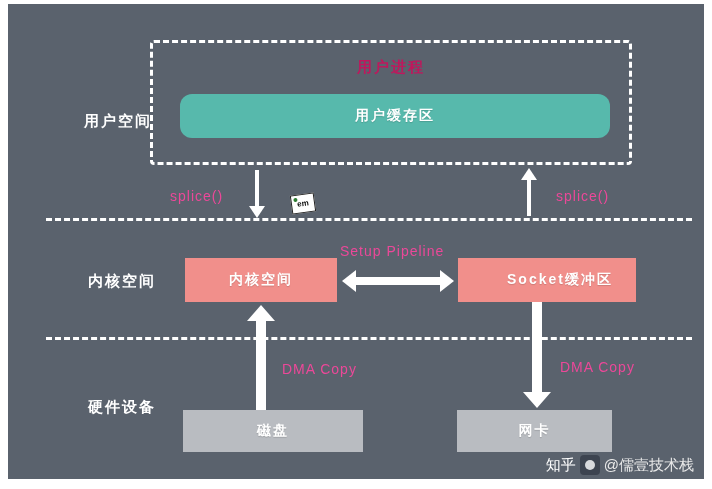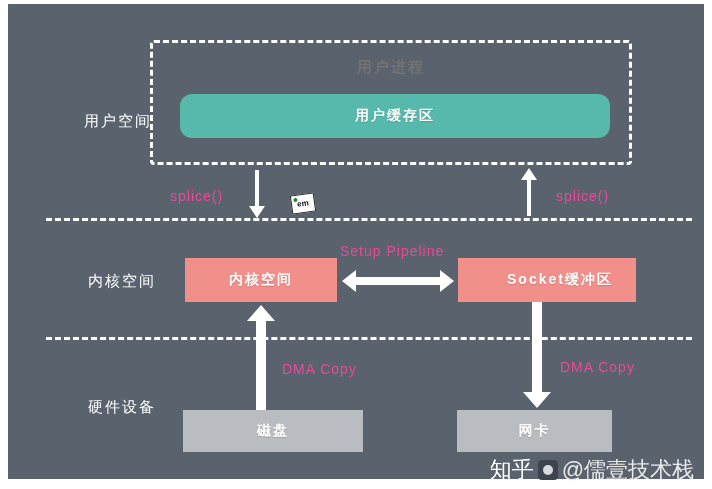--- a/index.html
+++ b/index.html
@@ -3,30 +3,30 @@
 <meta charset="utf-8">
 <style>
   html,body { margin:0; padding:0; background:#fff; }
   .canvas {
     position:relative; width:712px; height:489px; background:#ffffff;
     font-family:"Liberation Sans","DejaVu Sans",sans-serif; overflow:hidden;
   }
   .bg { position:absolute; left:8px; top:4px; right:8px; bottom:10px; background:#5a626d; }
 
   .sec-label {
-    position:absolute; color:#fff; font-weight:normal; font-size:15px; letter-spacing:2px;
+    position:absolute; color:#fff; font-weight:bold; font-size:15px; letter-spacing:2px;
   }
 
   .dashed-box {
     position:absolute; left:150px; top:40px; width:482px; height:125px;
     border:3px dashed #fff; border-radius:4px; box-sizing:border-box;
   }
   .process-title {
     position:absolute; left:150px; top:58px; width:482px; text-align:center;
-    color:#737373; font-weight:bold; font-size:15px; letter-spacing:2px;
+    color:#be185d; font-weight:bold; font-size:15px; letter-spacing:2px;
   }
 
   .node {
     position:absolute; display:flex; align-items:center; justify-content:center;
     color:#fff; font-weight:bold; font-size:14px; letter-spacing:2px;
     text-shadow:0 1px 1px rgba(0,0,0,0.15);
   }
   .node.teal  { background:#57b9ac; }
   .node.red   { background:#f18f8b; }
   .node.gray  { background:#b9bcc1; }
@@ -87,21 +87,21 @@
     position:absolute; left:291px; top:194px; width:24px; height:19px;
     background:#fff; border:1px solid #222; transform:rotate(-8deg);
     display:flex; align-items:center; justify-content:center; box-sizing:border-box;
   }
   .glitch-icon .txt { font-size:8px; font-weight:bold; color:#111; line-height:1; }
   .glitch-icon .dot { position:absolute; left:2px; top:2px; width:4px; height:4px; border-radius:50%; background:#2e7d32; }
 
   .watermark {
     position:absolute; top:455px; right:18px;
     display:flex; align-items:center; gap:4px;
-    color:#efefef; font-size:22px;
+    color:#efefef; font-size:15px;
   }
   .watermark .brand { color:#ffffff; }
   .watermark .logo {
     width:20px; height:20px; border-radius:4px; background:#3d4450;
     display:flex; align-items:center; justify-content:center;
   }
   .watermark .logo::after {
     content:""; width:10px; height:10px; border-radius:50%; background:#d8dadd;
   }
   .watermark .handle { color:#e9e9e9; }

